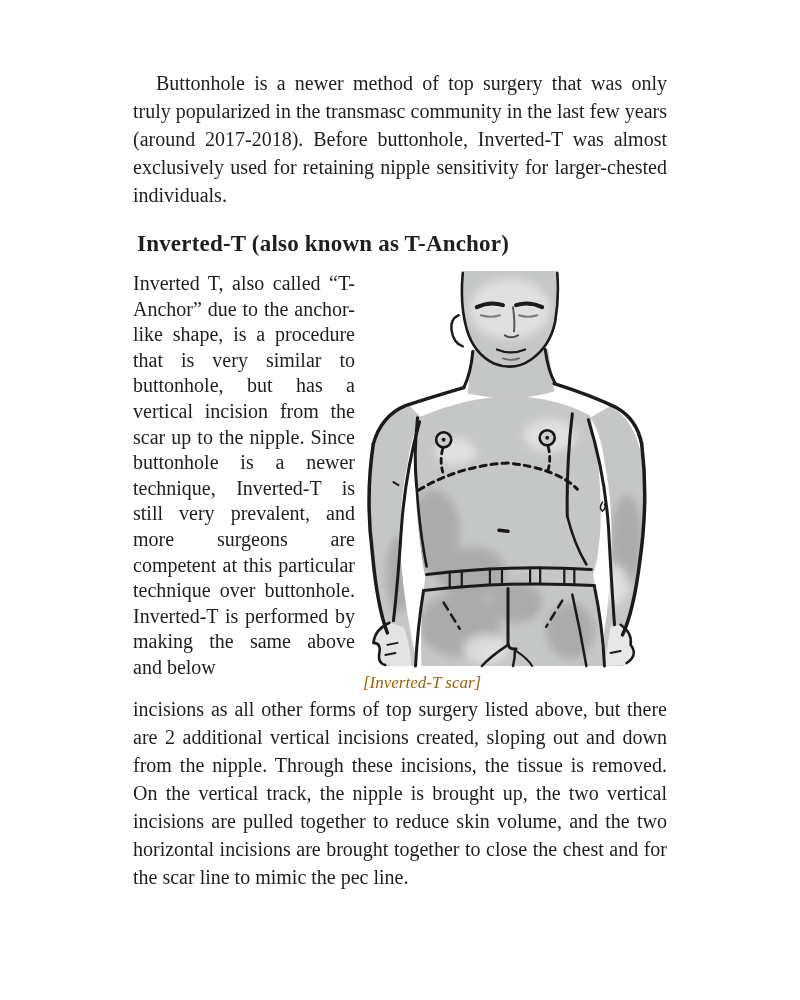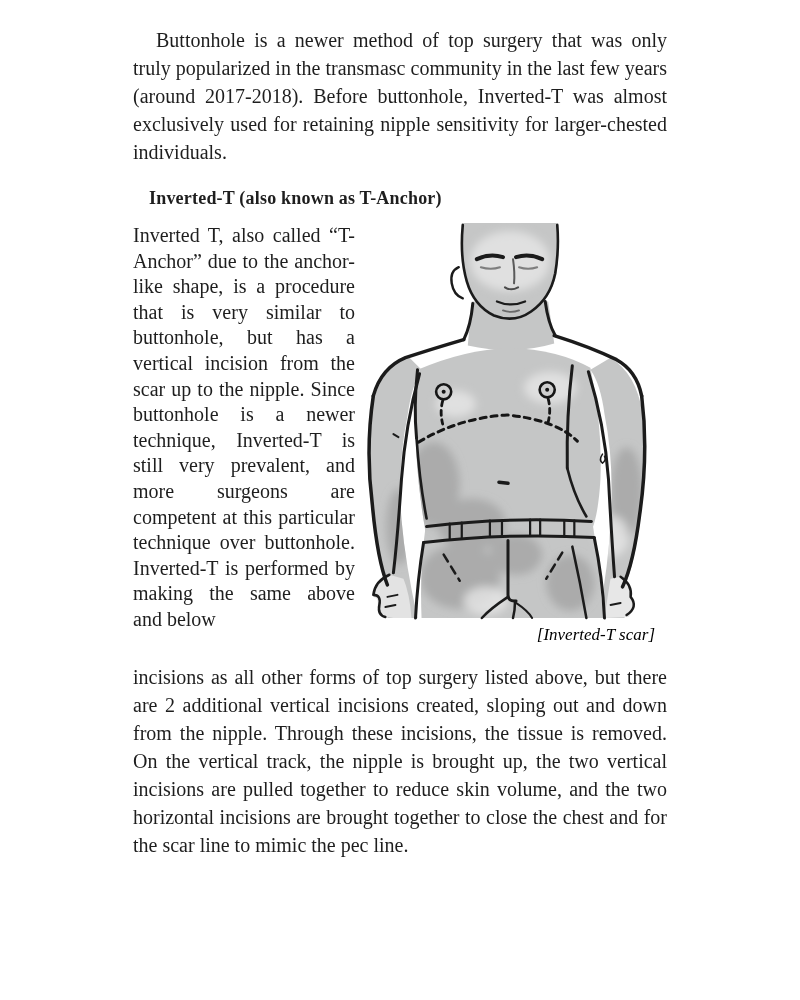--- a/index.html
+++ b/index.html
@@ -18,52 +18,53 @@
     color: #1e1e1e;
     font-size: 20px;
   }
   p.body-text {
     margin: 0;
     text-align: justify;
     line-height: 28px;
   }
   p.indent-first {
     text-indent: 23px;
+    margin-top: 43px;
   }
   h2.section-heading {
-    font-size: 18px;
+    font-size: 23px;
     font-weight: bold;
-    margin: 22px 0 14px 16px;
+    margin: 22px 0 14px 4px;
     letter-spacing: 0.2px;
   }
   .wrap-section {
     display: flex;
     gap: 8px;
-    margin-bottom: 18px;
+    margin-bottom: 2px;
   }
   .wrap-col {
     flex: 0 0 222px;
     text-align: justify;
     line-height: 25.6px;
     font-size: 20px;
   }
   figure.scar-figure {
     flex: 0 0 292px;
     margin: 0;
     padding: 0;
   }
   figure.scar-figure svg {
     display: block;
   }
   figcaption.fig-caption {
     font-style: italic;
     font-size: 17px;
-    text-align: right;
+    text-align: left;
     margin-top: 5px;
-    color: #000000;
+    color: #a16207;
   }
   .fishmouth-heading {
     margin-top: 26px;
   }
 </style>
 </head>
 <body>
 
 <div class="page">
 

